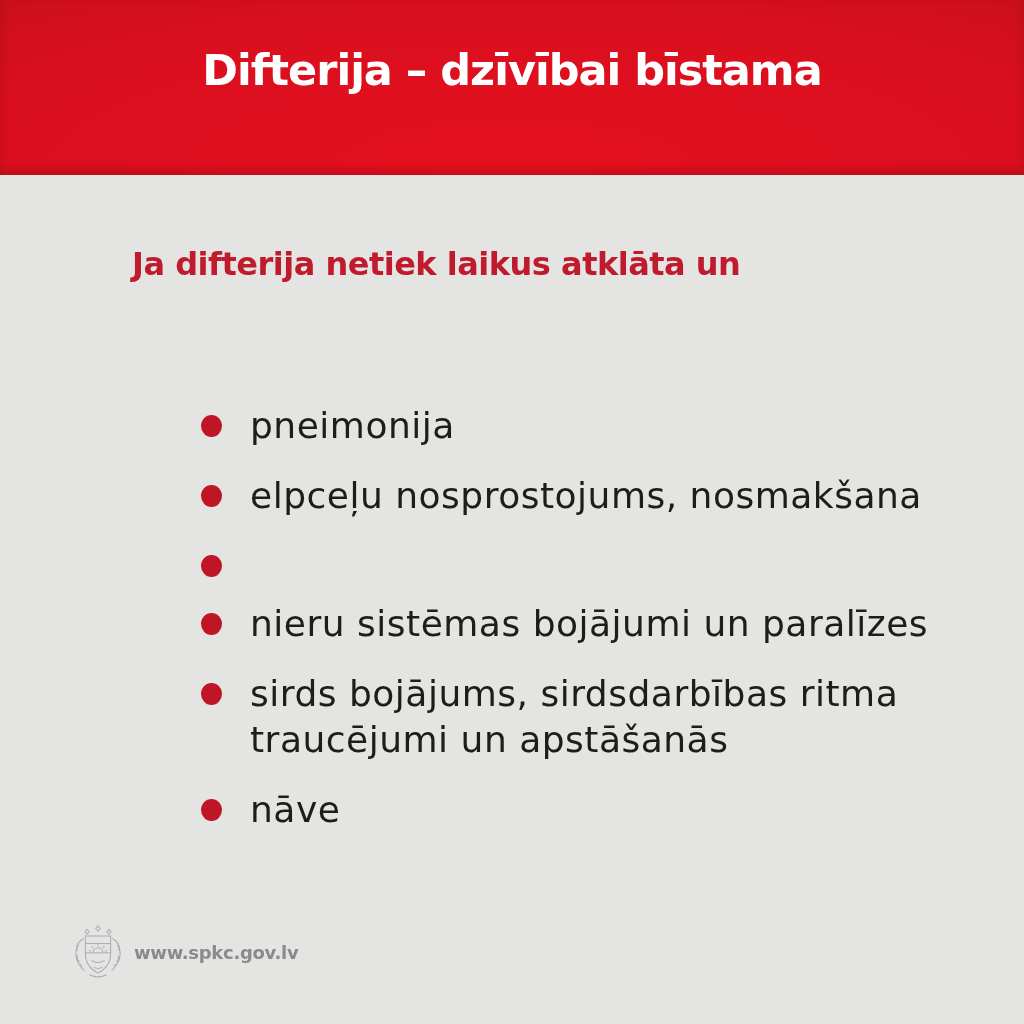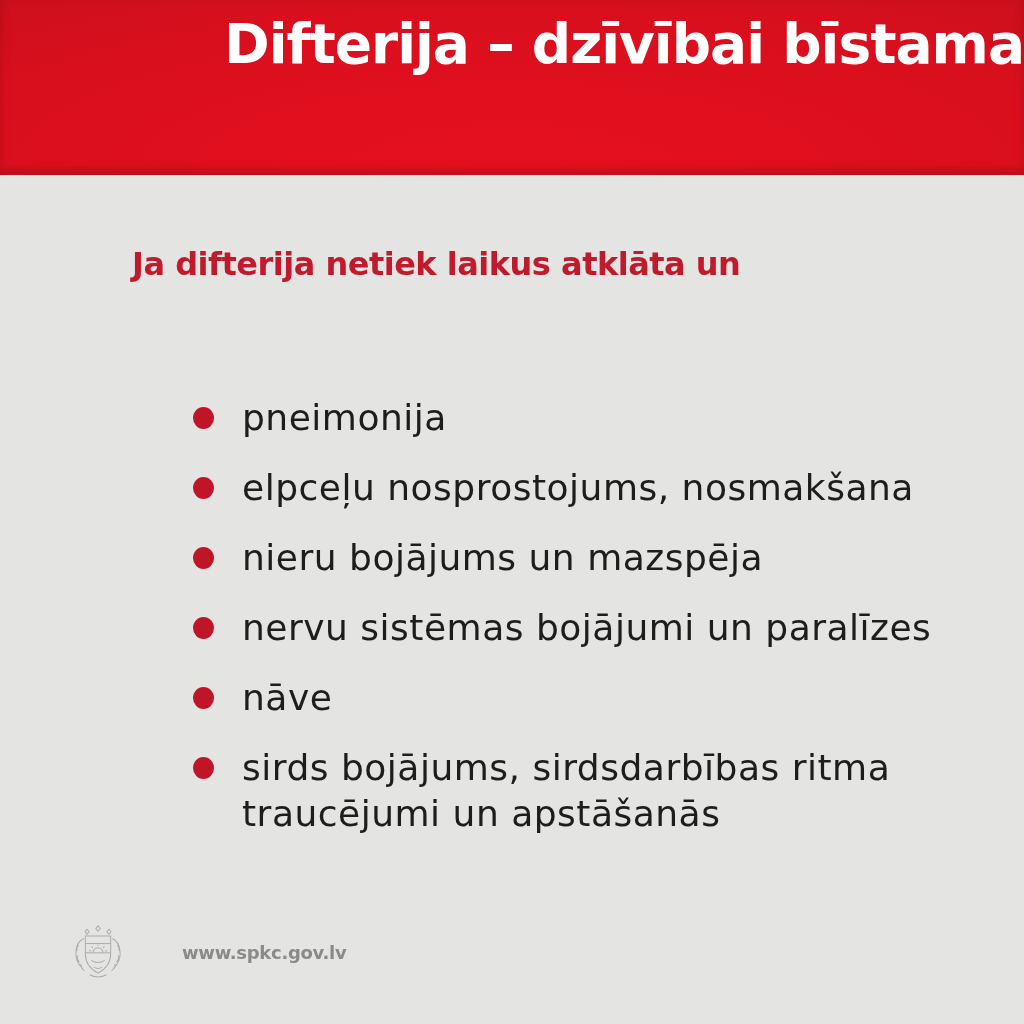--- a/index.html
+++ b/index.html
@@ -11,54 +11,54 @@
   .poster{position:relative;width:1024px;height:1024px;}
 
   
   .banner{
     position:absolute;left:0;top:0;width:1024px;height:175px;
     background:radial-gradient(140% 220% at 50% 95%,
       var(--banner_center,#e6101f) 0%, #d90f1e 40%, var(--banner_edge,#a81116) 100%);
     box-shadow:inset 0 -5px 10px rgba(100,0,8,.25);
   }
   .banner h1{
-    margin:0;padding-top:16px;text-align:right;
-    font-size:55px;line-height:57px;font-weight:bold;letter-spacing:-1px;
+    margin:0;padding-top:42px;text-align:center;
+    font-size:43px;line-height:57px;font-weight:bold;letter-spacing:-1px;
     color:var(--banner_text,#ffffff);
   }
   .banner h1 span{display:block;}
 
   
   .subtitle{
     position:absolute;left:132px;top:238px;
     font-size:32px;line-height:52px;font-weight:bold;letter-spacing:-.5px;
     white-space:nowrap;color:var(--text_black,#1d1d1b);
   }
   .subtitle .red{color:var(--accent_red,#c01b2d);}
 
   
   .complications{
-    position:absolute;left:193px;top:395px;margin:0;padding:0;list-style:none;
+    position:absolute;left:193px;top:395px;margin:8px;padding:0;list-style:none;
     color:var(--text_black,#1d1d1b);
   }
   .complications li{display:flex;align-items:flex-start;}
   .complications li + li{margin-top:24px;}
   .bullet{
     flex:none;width:21px;height:22px;border-radius:50%;
     background:var(--bullet_red,#bf1527);margin:12px 28px 0 0;
   }
   .item-text{
     font-size:36px;line-height:46px;letter-spacing:.5px;
     white-space:pre-line;max-width:760px;
   }
 
   
   .footer{
     position:absolute;left:72px;top:925px;height:54px;
-    display:flex;align-items:center;gap:48px;
+    display:flex;align-items:center;
   }
   .crest{width:52px;height:54px;opacity:.85;}
   .site{
     margin-left:10px;font-size:18px;font-weight:bold;letter-spacing:-.3px;
     color:var(--footer_gray,#8a8a8a);
   }
 </style>
 </head>
 <body>
 
@@ -80,34 +80,33 @@
     <li>
       <span class="bullet"></span>
       <span class="item-text">pneimonija</span>
     </li>
     <li>
       <span class="bullet"></span>
       <span class="item-text">elpceļu nosprostojums, nosmakšana</span>
     </li>
     <li>
       <span class="bullet"></span>
-      <span class="item-text">nieru bojājums un mazspēja</span>
     </li>
     <li>
       <span class="bullet"></span>
-      <span class="item-text">nervu sistēmas bojājumi un paralīzes</span>
-    </li>
-    <li>
-      <span class="bullet"></span>
-      <span class="item-text">nāve</span>
+      <span class="item-text">nieru sistēmas bojājumi un paralīzes</span>
     </li>
     <li>
       <span class="bullet"></span>
       <span class="item-text">sirds bojājums, sirdsdarbības ritma
 traucējumi un apstāšanās</span>
+    </li>
+    <li>
+      <span class="bullet"></span>
+      <span class="item-text">nāve</span>
     </li>
   </ul>
 
   <div class="footer">
     <svg class="crest" viewBox="0 0 60 64" fill="none" stroke="#a3a3a3" stroke-width="1.2">
 
       <path d="M30 1 l2.6 3.2 -2.6 3.2 -2.6 -3.2 z"></path>
       <path d="M17 5 l2.4 3 -2.4 3 -2.4 -3 z"></path>
       <path d="M43 5 l2.4 3 -2.4 3 -2.4 -3 z"></path>
 

